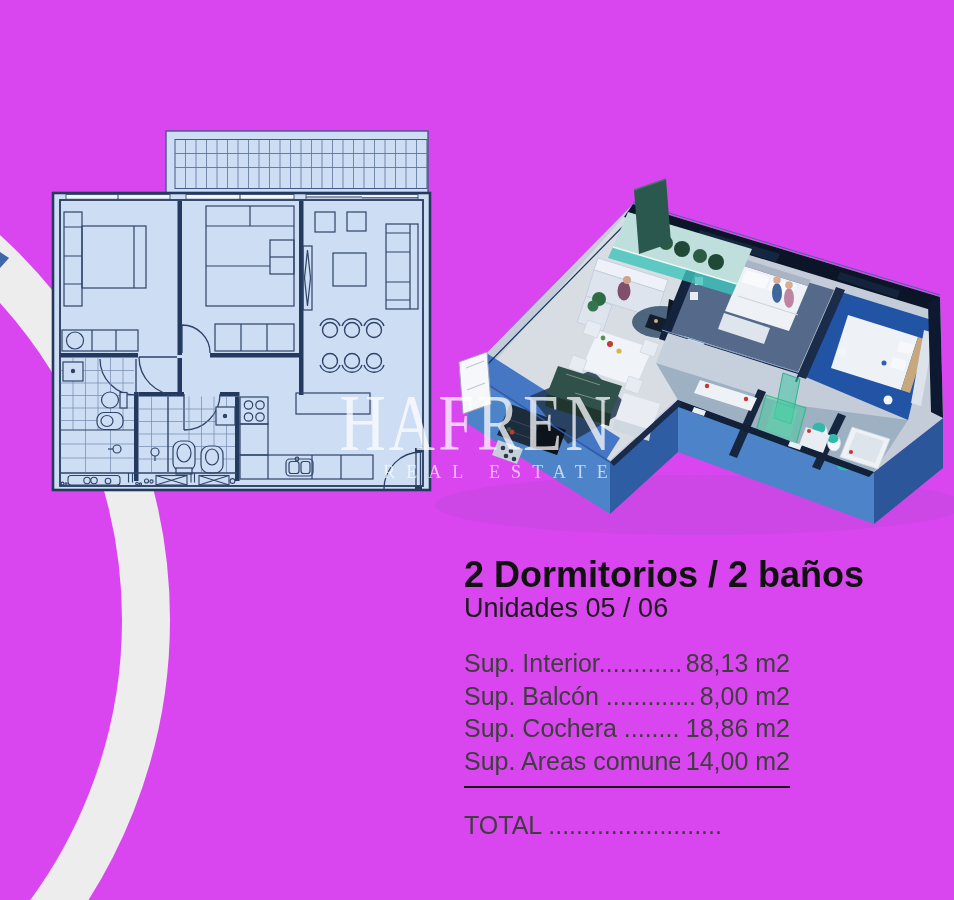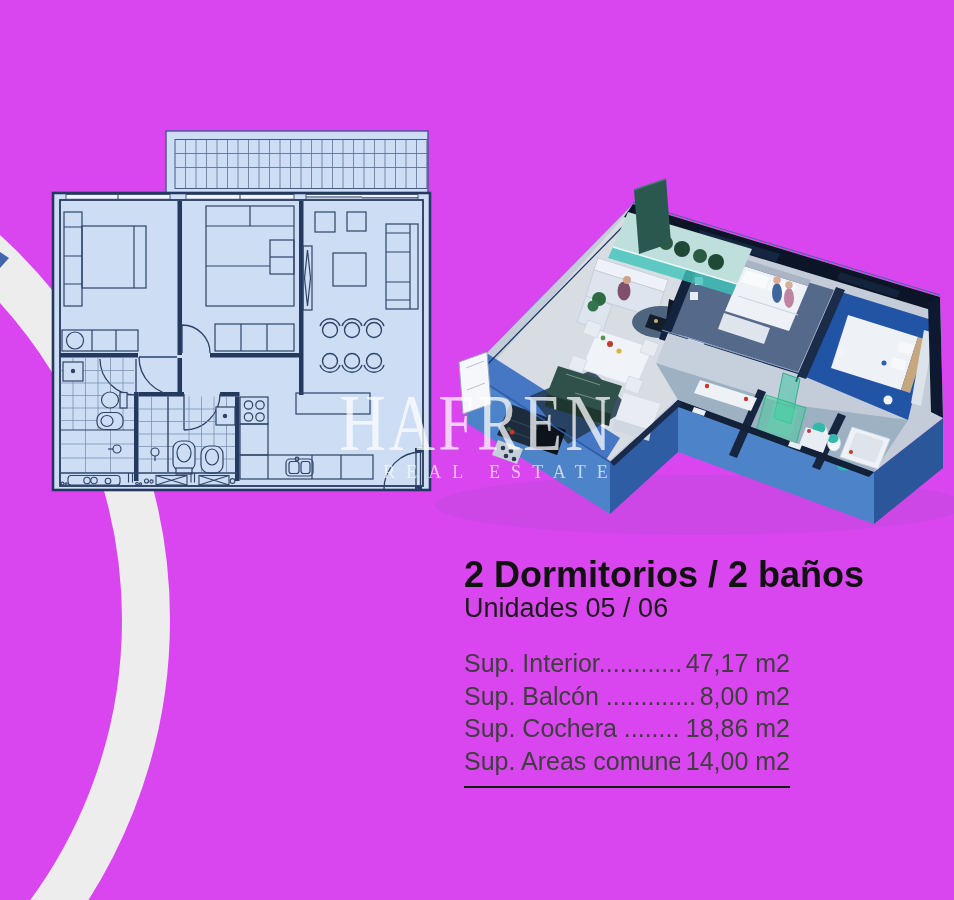--- a/index.html
+++ b/index.html
@@ -358,32 +358,33 @@
 <div class="wm">
   <div class="wm-brand">HAFREN</div>
   <div class="wm-tag">REAL ESTATE</div>
 </div>
 
 <div class="specs">
   <div class="title">2 Dormitorios  / 2 baños</div>
   <div class="subtitle">Unidades 05 / 06</div>
   <div class="row">
     <span class="lbl">Sup. Interior................</span>
-    <span class="val">47,17 m2</span>
+    <span class="val">88,13 m2</span>
   </div>
   <div class="row">
     <span class="lbl">Sup. Balcón ................</span>
     <span class="val">8,00 m2</span>
   </div>
   <div class="row">
     <span class="lbl">Sup. Cochera .............</span>
     <span class="val">18,86 m2</span>
   </div>
   <div class="row">
     <span class="lbl">Sup. Areas comunes.</span>
     <span class="val">14,00 m2</span>
   </div>
   <div class="rule"></div>
   <div class="total">
+    <span class="lbl">TOTAL .........................</span>
   </div>
 </div>
 
 </div>
 
 </body></html>

